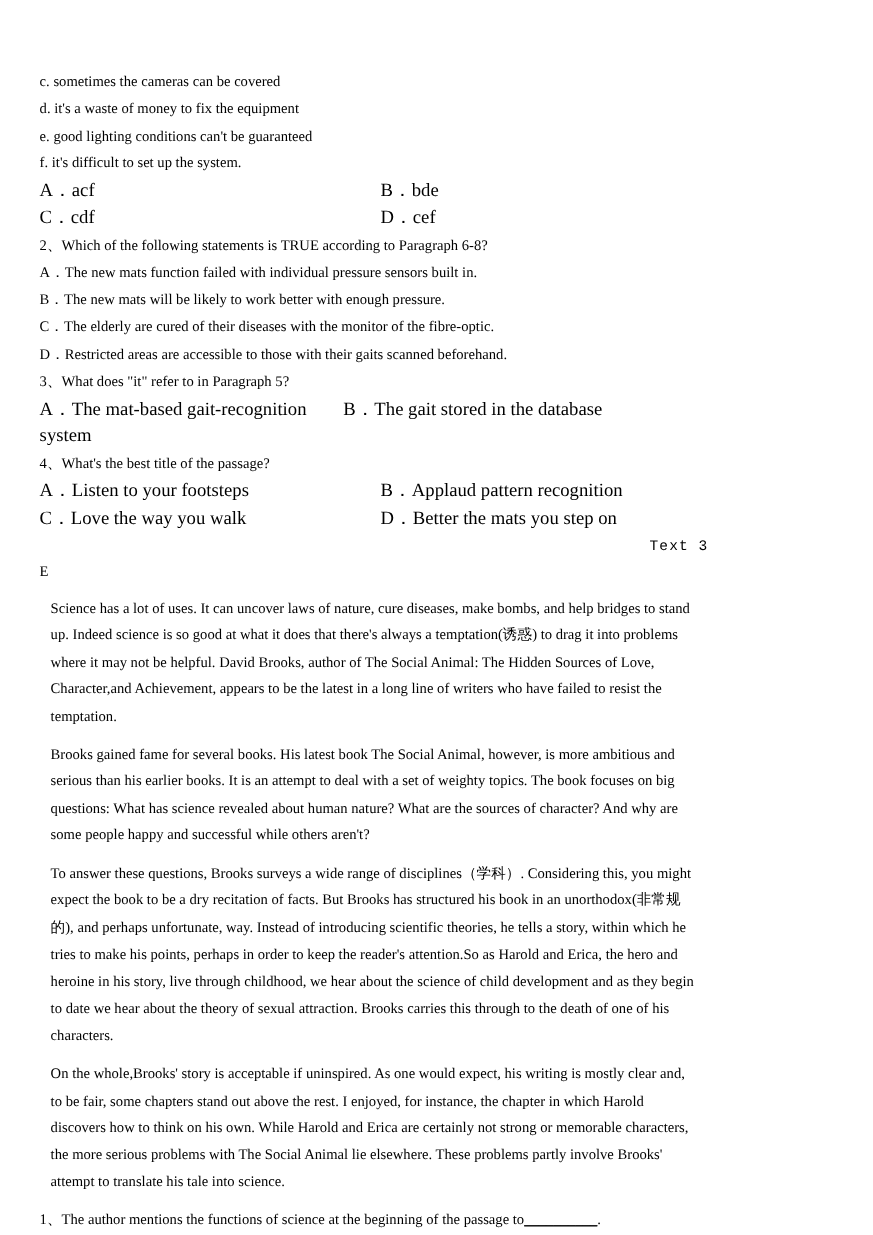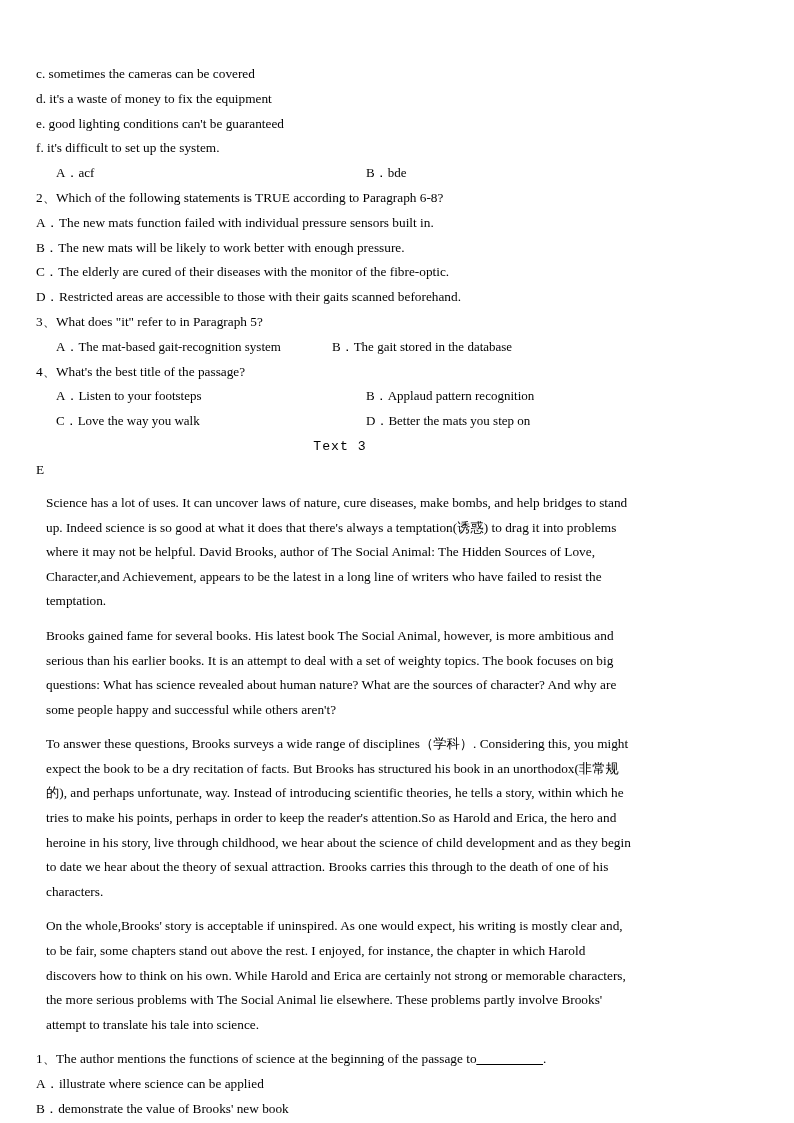--- a/index.html
+++ b/index.html
@@ -21,30 +21,29 @@
     padding: 62px 44px 40px 36px;
     position: relative;
   }
   .line {
     font-size: 13.3px;
     line-height: 24.8px;
     white-space: pre-wrap;
   }
   .opt-row {
     display: flex;
-    font-size: 13px;
+    font-size: 17px;
     line-height: 24.8px;
-    margin-left: 20px;
   }
   .opt-a { width: 283px; flex: 0 0 283px; }
   .opt-b { flex: 1 1 auto; }
   .opt-row-wide .opt-a { width: 310px; flex: 0 0 310px; }
   .opt-row-mid .opt-a { width: 276px; flex: 0 0 276px; }
   .center {
-    text-align: center;
+    text-align: right;
     font-family: "Liberation Mono", monospace;
     font-size: 13.2px;
     line-height: 25px;
     letter-spacing: 1px;
   }
   .para {
     font-size: 13.3px;
     line-height: 24.6px;
     text-align: left;
     margin: 10px;
@@ -60,20 +59,24 @@
 <div class="page">
 
   <div class="line">c. sometimes the cameras can be covered</div>
   <div class="line">d. it's a waste of money to fix the equipment</div>
   <div class="line">e. good lighting conditions can't be guaranteed</div>
   <div class="line">f. it's difficult to set up the system.</div>
 
   <div class="opt-row opt-row-wide">
     <div class="opt-a">A．acf</div>
     <div class="opt-b">B．bde</div>
+  </div>
+  <div class="opt-row opt-row-wide">
+    <div class="opt-a">C．cdf</div>
+    <div class="opt-b">D．cef</div>
   </div>
 
   <div class="line">2、Which of the following statements is TRUE according to Paragraph 6-8?</div>
   <div class="line">A．The new mats function failed with individual pressure sensors built in.</div>
   <div class="line">B．The new mats will be likely to work better with enough pressure.</div>
   <div class="line">C．The elderly are cured of their diseases with the monitor of the fibre-optic.</div>
   <div class="line">D．Restricted areas are accessible to those with their gaits scanned beforehand.</div>
 
   <div class="line">3、What does "it" refer to in Paragraph 5?</div>
   <div class="opt-row opt-row-mid">

